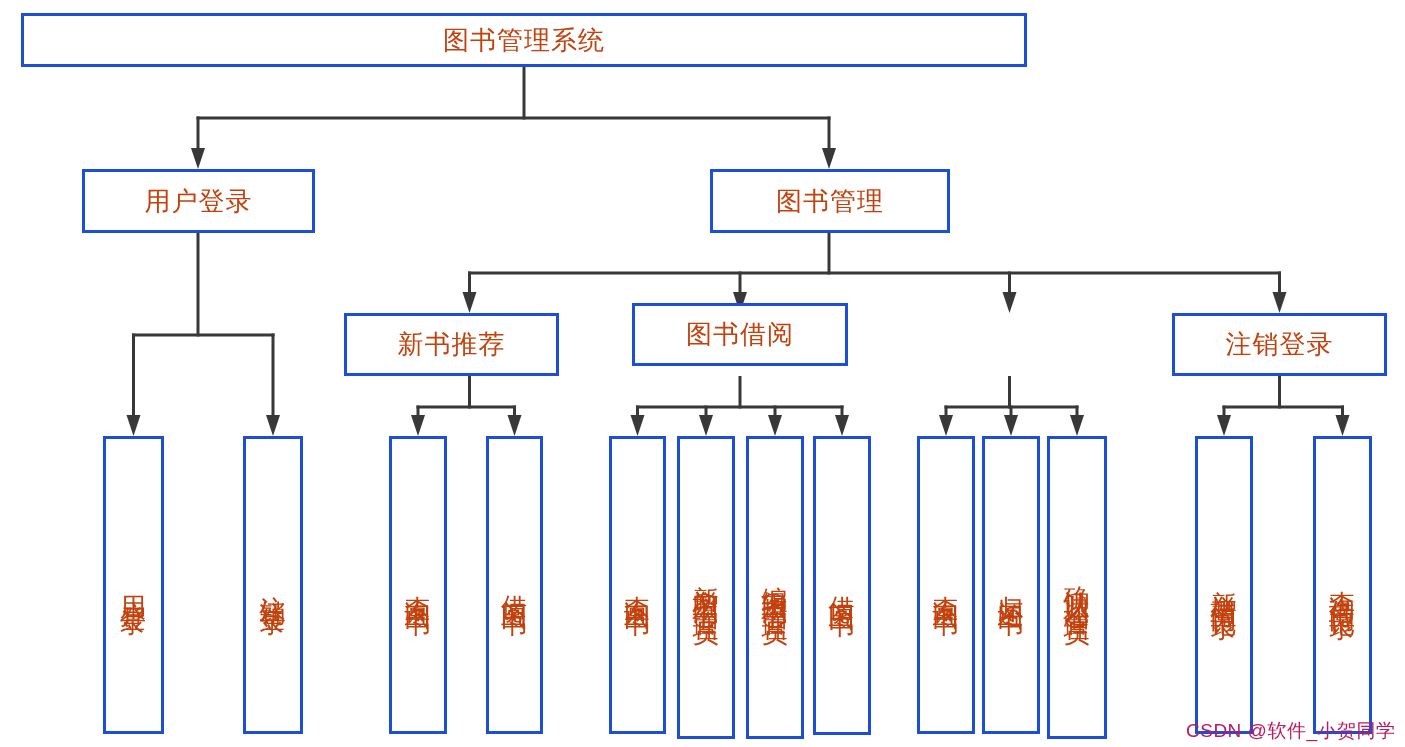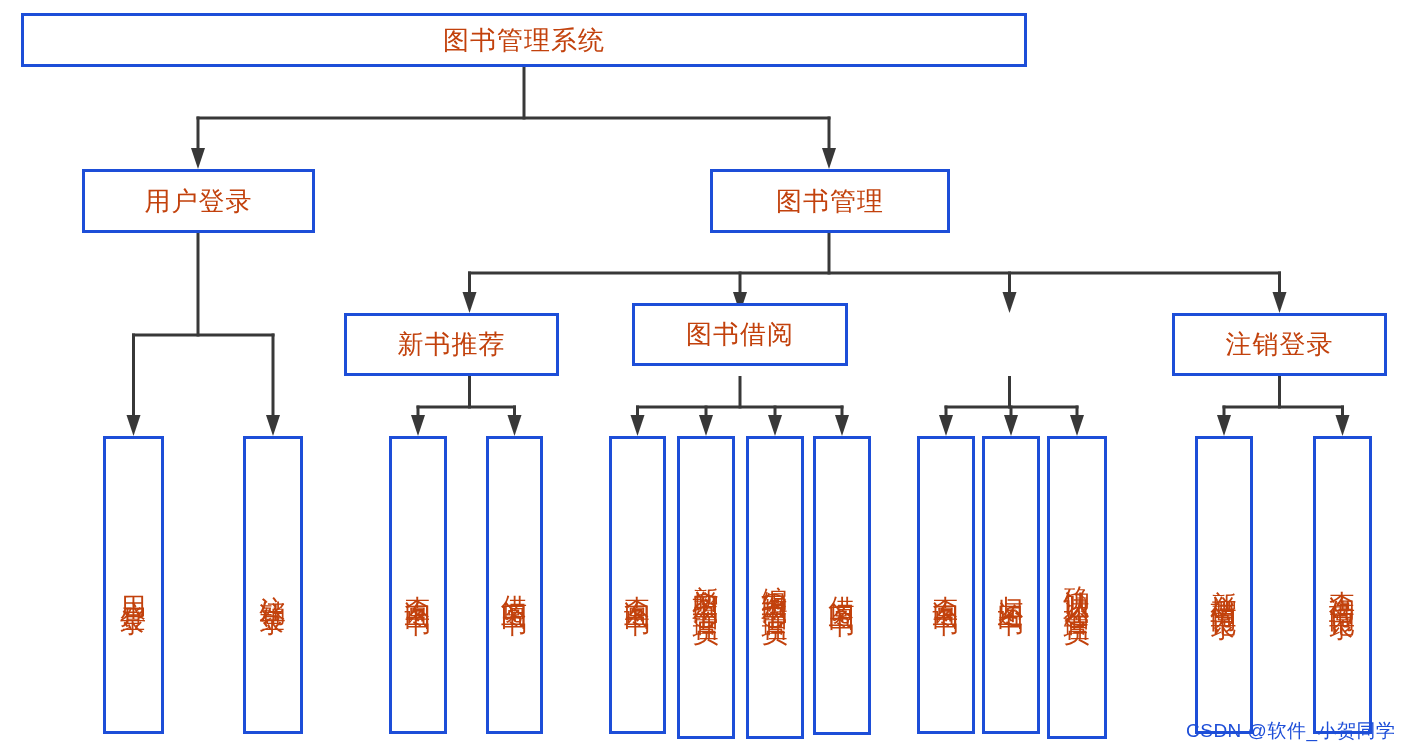--- a/index.html
+++ b/index.html
@@ -43,21 +43,21 @@
     white-space: normal;
     line-height: 1;
   }
   .watermark {
     position: absolute;
     left: 1186px;
     top: 718px;
     z-index: 3;
     font-size: 19px;
     letter-spacing: 0.5px;
-    color: #1d4ed8;
+    color: #be185d;
     white-space: nowrap;
   }
 </style>
 </head>
 <body>
 
 <div class="canvas">
 
   <svg class="connectors" width="1405" height="747" viewBox="0 0 1405 747">
     <g stroke="#383838" stroke-width="3" fill="none">

